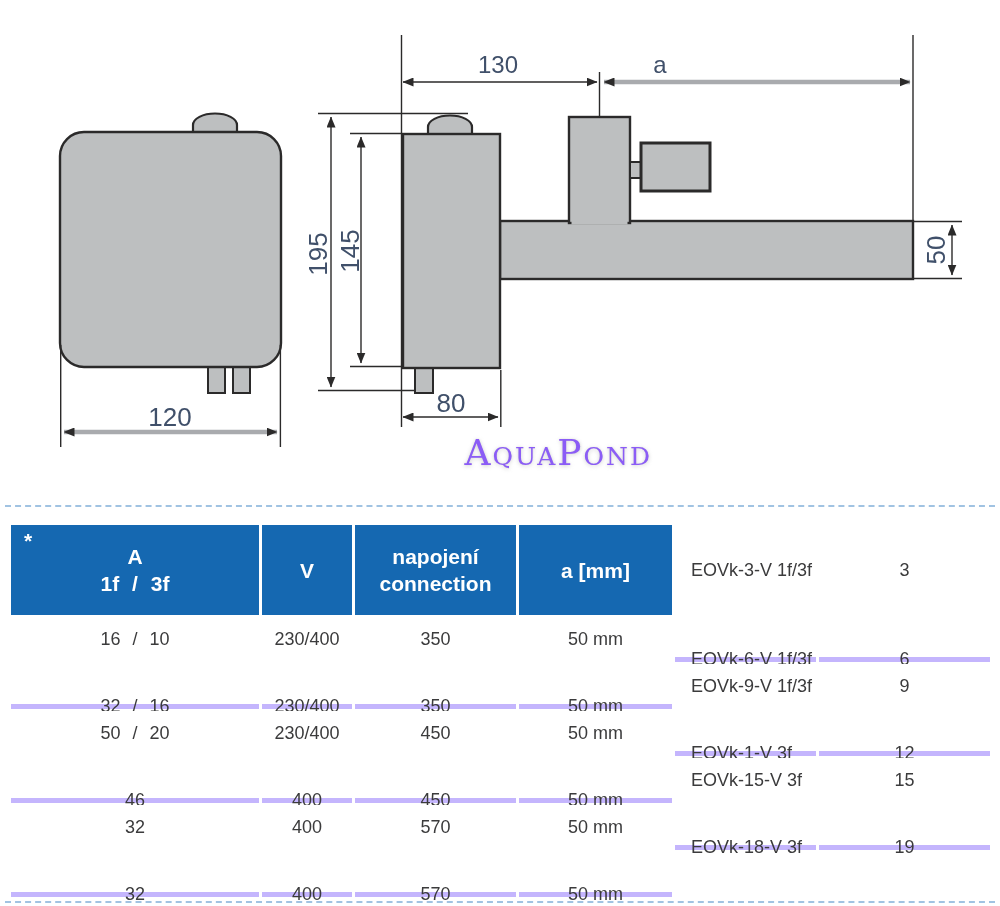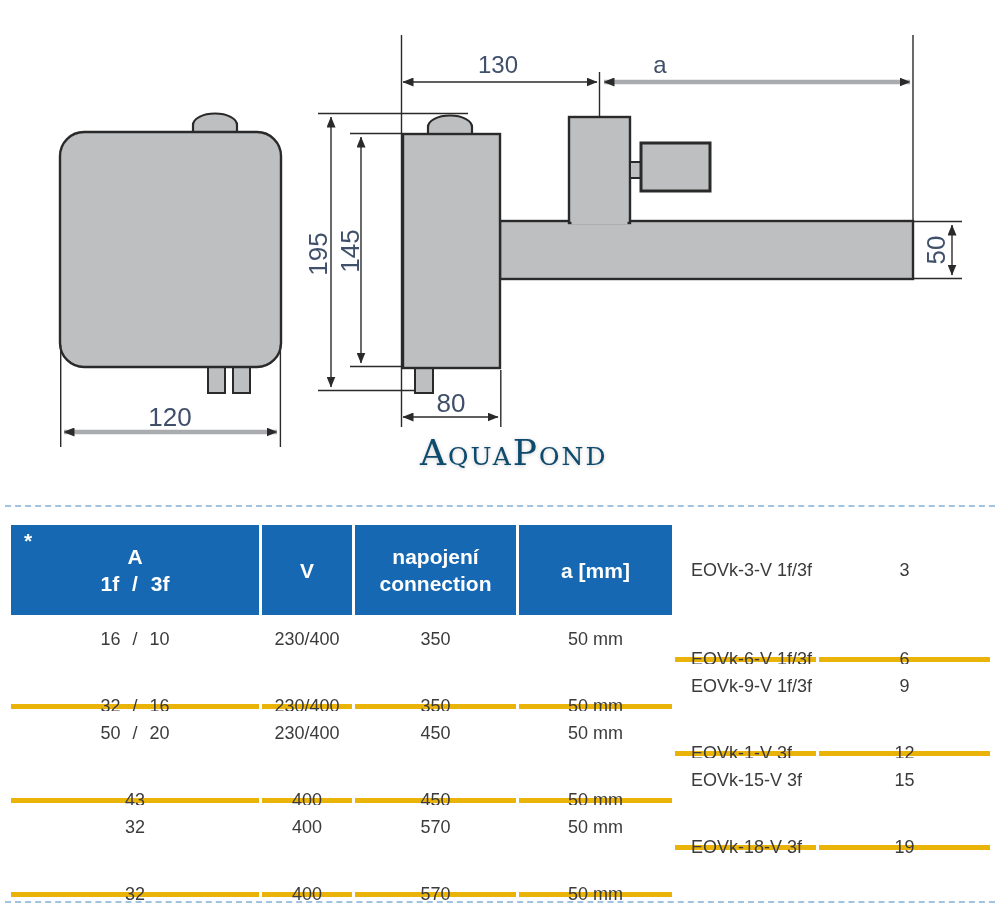--- a/index.html
+++ b/index.html
@@ -6,23 +6,23 @@
   #screen {
     position:relative; width:1000px; height:906px; background:#ffffff;
     overflow:hidden; font-family:"Liberation Sans", sans-serif;
   }
   svg.diagram { position:absolute; left:0; top:0; }
   .dimtext {
     font-family:"Liberation Sans", sans-serif;
     fill:#40506a;
   }
   .watermark {
-    position:absolute; left:420px; top:432px; width:220px; text-align:left;
+    position:absolute; left:432px; top:432px; width:220px; text-align:right;
     font-family:"DejaVu Serif", serif; font-variant:small-caps;
-    font-size:36px; letter-spacing:2px; color:#0c4a6e;
+    font-size:36px; letter-spacing:2px; color:#8b5cf6;
     text-shadow:0 1px 4px rgba(185,185,185,.7), 0 0 1px rgba(200,200,200,.6);
     white-space:nowrap; user-select:none;
   }
   .rule { position:absolute; left:5px; width:990px; height:0;
           border-top:2px dashed #8ab5dc; opacity:.8; }
   .rule.top { top:505px; }
   .rule.bottom { top:901px; }
 
   .grid {
     position:absolute; left:11px; top:525px;
@@ -35,21 +35,21 @@
     background:#1568b1; color:#ffffff; font-weight:bold; font-size:21px;
     display:flex; flex-direction:column; align-items:center; justify-content:center;
     line-height:27px; position:relative;
   }
   .hc .star { position:absolute; top:5px; left:13px; font-size:21px; line-height:21px; }
   .row { display:contents; }
   .c {
     display:flex; align-items:center; justify-content:center;
     font-size:18px; color:#3b3b3c; background:#ffffff;
   }
-  .row.alt .c { background:#eab308;margin-top:40px; }
+  .row.alt .c { background:#c4b5fd;margin-top:40px; }
   .c.left { justify-content:flex-start; padding-left:16px; }
   .ws { word-spacing:7px; }
 </style>
 </head>
 <body>
 
 <div id="screen">
 
   <svg class="diagram" width="1000" height="520" viewBox="0 0 1000 520">
     <defs>
@@ -155,21 +155,21 @@
       <div class="c left">EOVk-9-V 1f/3f</div>
       <div class="c">9</div>
       <div class="c ws">50 / 20</div>
       <div class="c">230/400</div>
       <div class="c">450</div>
       <div class="c">50 mm</div>
     </div>
     <div class="row alt">
       <div class="c left">EOVk-1-V 3f</div>
       <div class="c">12</div>
-      <div class="c">43</div>
+      <div class="c">46</div>
       <div class="c">400</div>
       <div class="c">450</div>
       <div class="c">50 mm</div>
     </div>
     <div class="row">
       <div class="c left">EOVk-15-V 3f</div>
       <div class="c">15</div>
       <div class="c">32</div>
       <div class="c">400</div>
       <div class="c">570</div>

